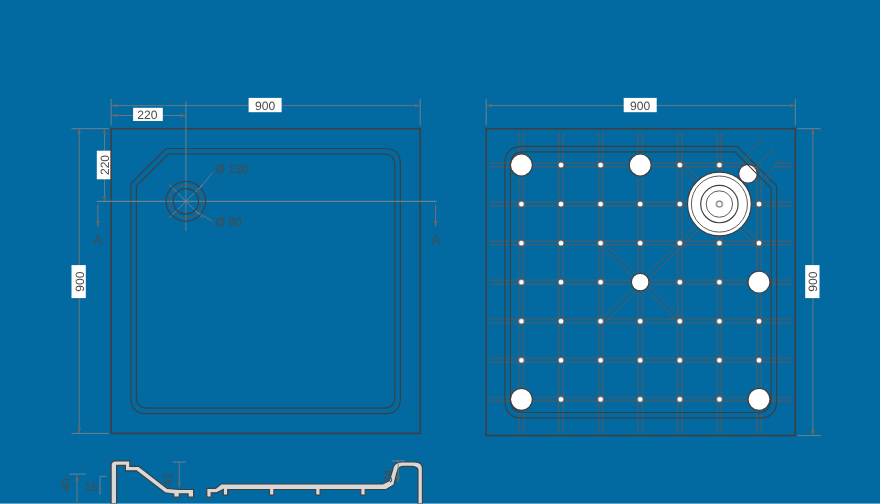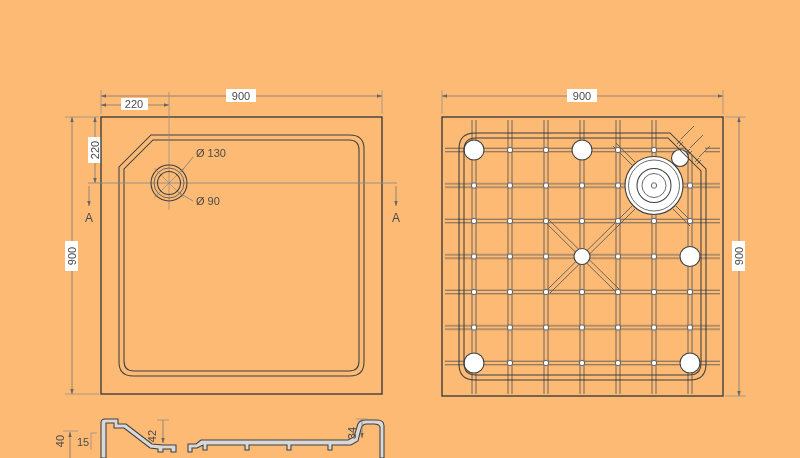--- a/index.html
+++ b/index.html
@@ -1,16 +1,16 @@
 <!DOCTYPE html>
 <html><head>
 <meta charset="utf-8">
 <style>
   html,body{margin:0;padding:0;background:#fff;}
-  #stage{position:relative;width:800px;height:458px;background:#fdba74;overflow:hidden;
+  #stage{position:relative;width:800px;height:458px;background:#0369a1;overflow:hidden;
          font-family:"Liberation Sans", sans-serif;}
   svg{display:block;}
   text{font-family:"Liberation Sans", sans-serif;fill:#4a4a4a;}
   .dimtxt{font-size:11px;}
   .sectxt{font-size:12px;}
   .thick{stroke:#3f3f3f;stroke-width:1.4;fill:none;}
   .med{stroke:#3f3f3f;stroke-width:1.05;fill:none;}
   .rib{stroke:#5a5a5a;stroke-width:0.9;fill:none;}
   .dim{stroke:#7a7a7a;stroke-width:0.8;fill:none;}
   .ext{stroke:#8a8a8a;stroke-width:0.7;fill:none;}

